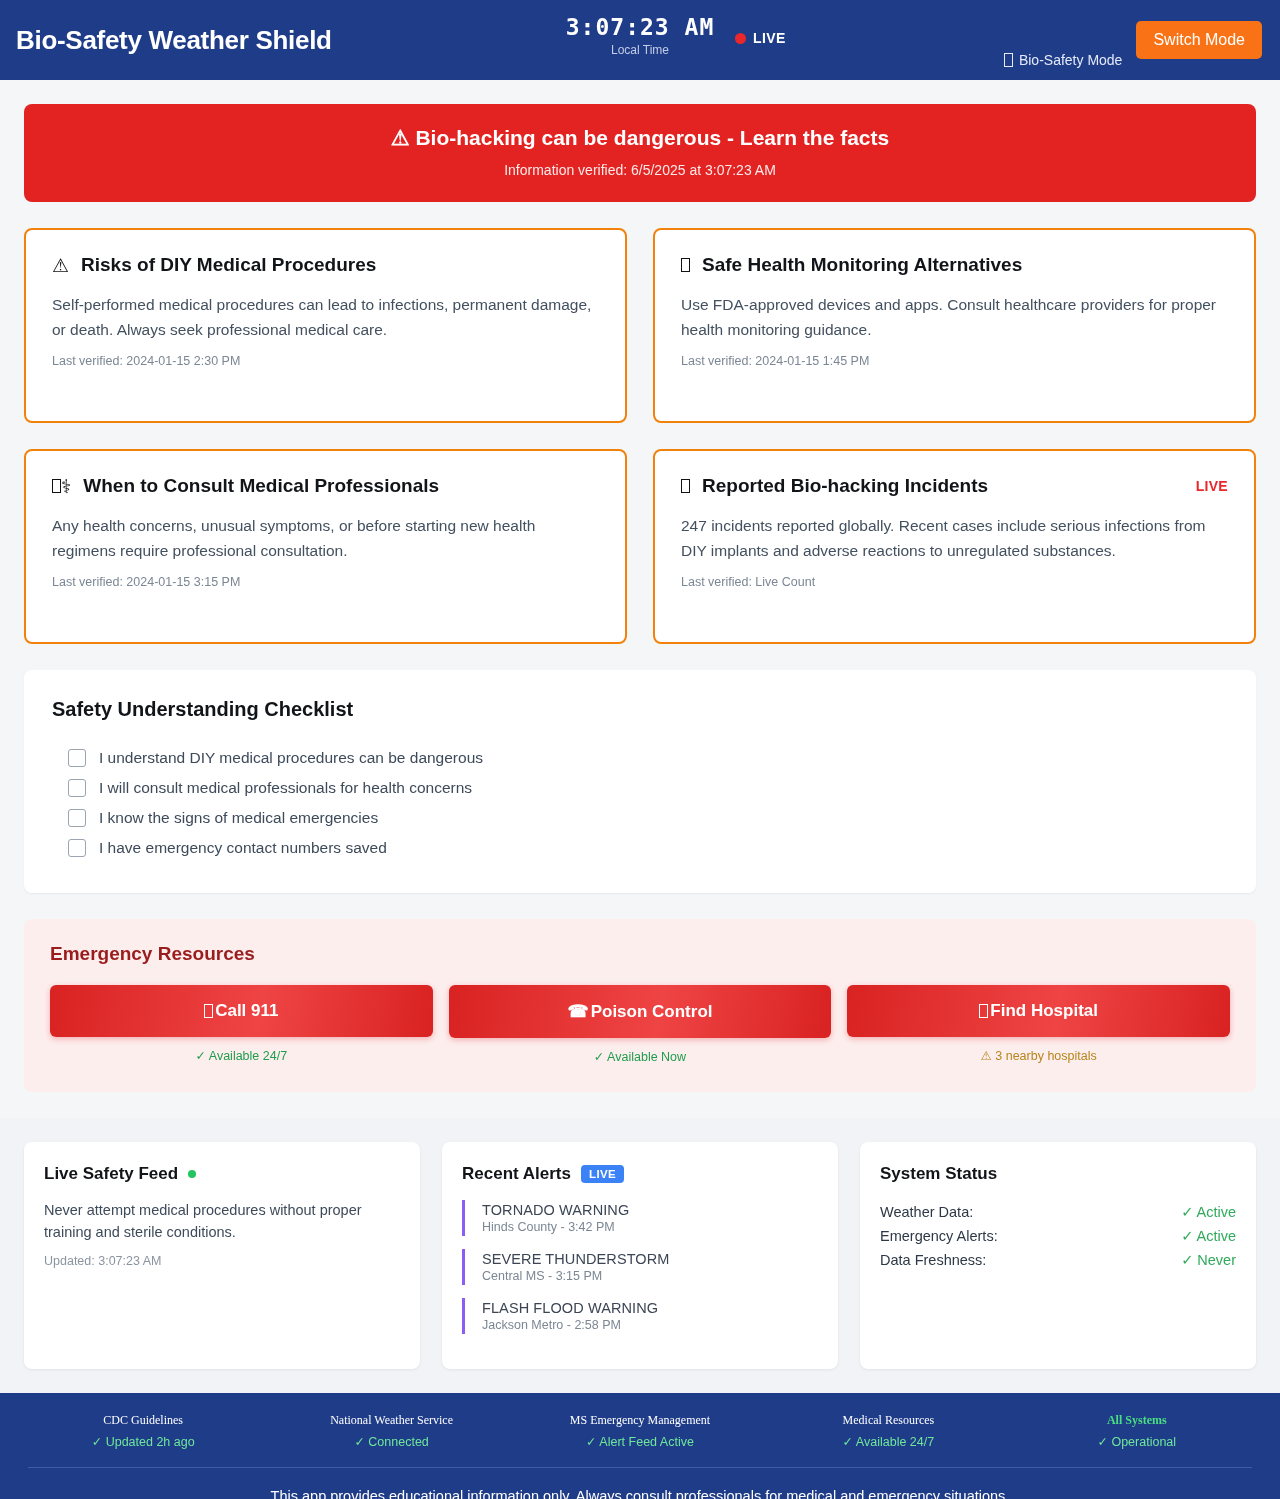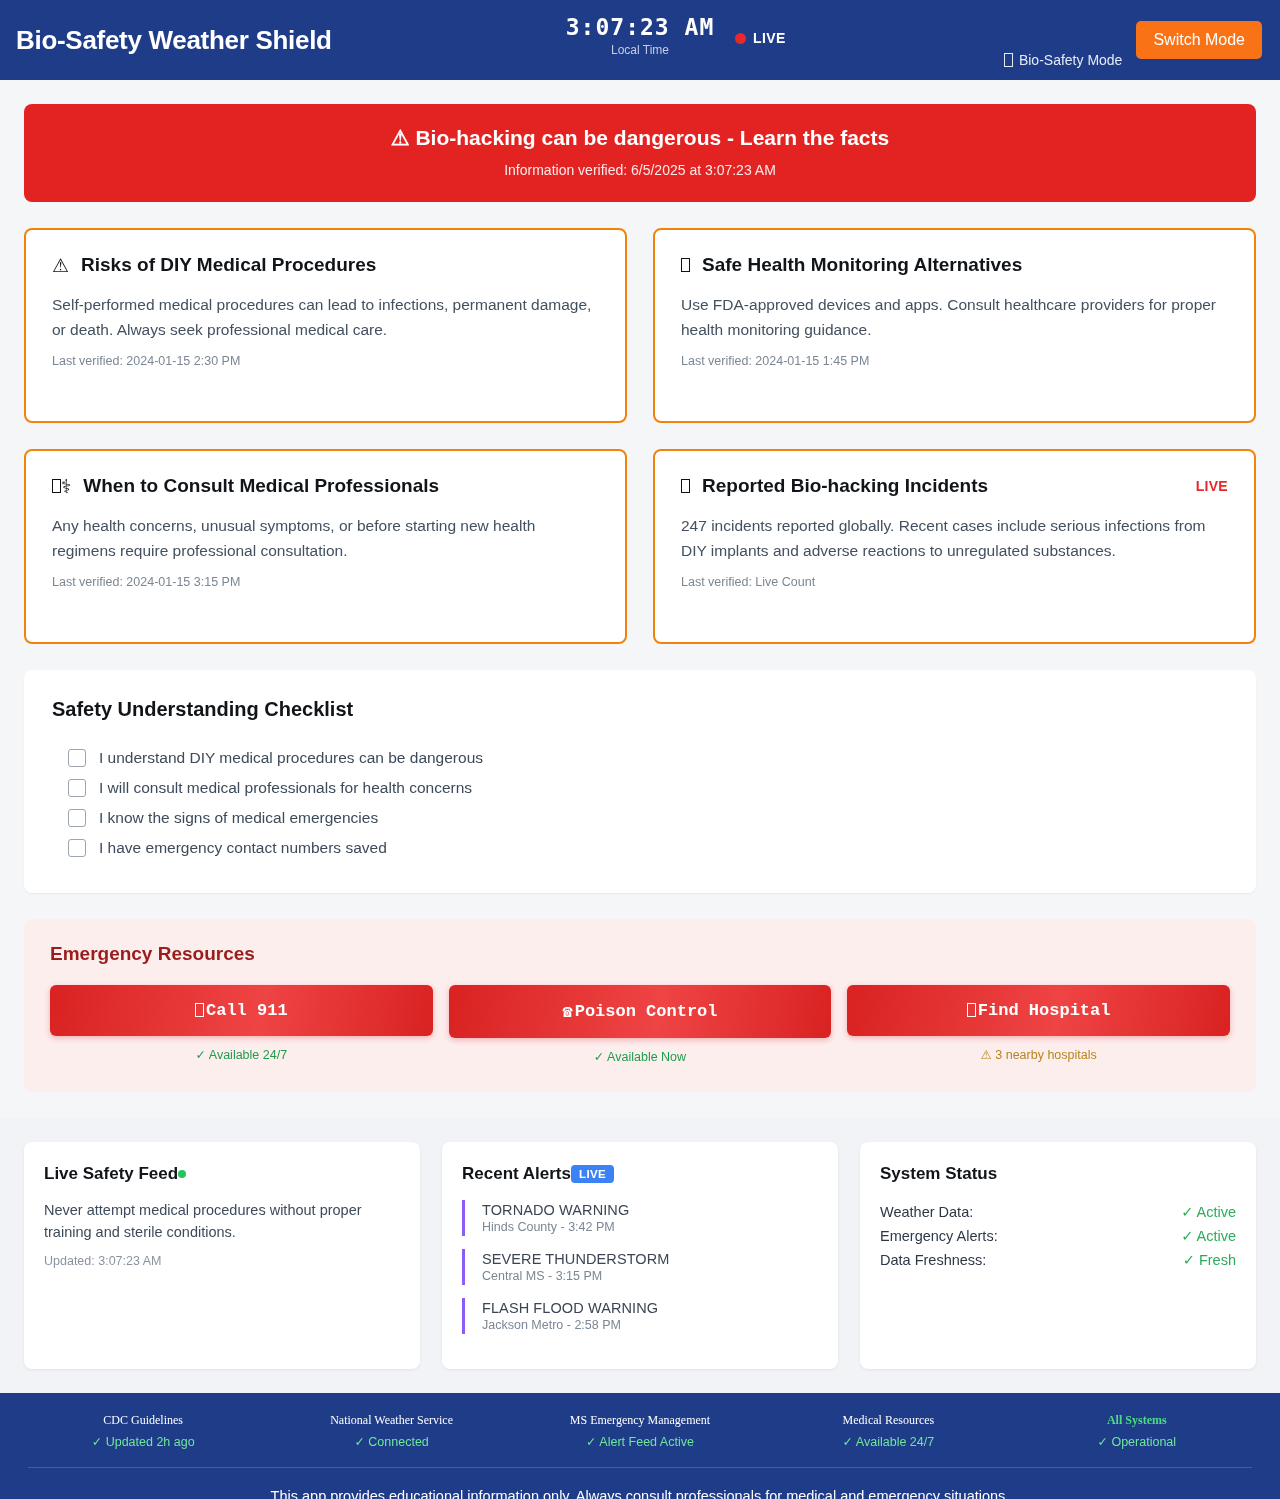--- a/index.html
+++ b/index.html
@@ -228,21 +228,21 @@
   .emergency-col { display: flex; flex-direction: column; align-items: center; }
   .emergency-btn {
     width: 100%;
     background: linear-gradient(100deg, #d92222 0%, #ef4444 55%, #d92222 100%);
     color: #ffffff;
     border: none;
     border-radius: 6px;
     padding: 16px 10px;
     font-size: 17px;
     font-weight: bold;
-    font-family: Liberation Mono, monospace;
+    font-family: Liberation Sans, sans-serif;
     cursor: pointer;
     box-shadow: 0 2px 6px rgba(217,34,34,0.30);
     display: flex;
     align-items: center;
     justify-content: center;
     gap: 2px;
   }
   .emergency-note {
     margin-top: 11px;
     font-size: 12.5px;
@@ -264,20 +264,21 @@
   .panel {
     background: #ffffff;
     border-radius: 8px;
     padding: 22px 20px;
     min-height: 200px;
     box-shadow: 0 1px 3px rgba(16,24,40,0.07);
   }
   .panel-head {
     display: flex;
     align-items: center;
+    gap: 10px;
     margin-bottom: 16px;
   }
   .panel-title {
     font-size: 17px;
     font-weight: bold;
     color: #111418;
   }
   .green-dot {
     width: 8px; height: 8px;
     border-radius: 50%;
@@ -528,21 +529,21 @@
       <div class="status-row">
         <span class="status-key">Weather Data:</span>
         <span class="status-val">✓ Active</span>
       </div>
       <div class="status-row">
         <span class="status-key">Emergency Alerts:</span>
         <span class="status-val">✓ Active</span>
       </div>
       <div class="status-row">
         <span class="status-key">Data Freshness:</span>
-        <span class="status-val">✓ Fresh</span>
+        <span class="status-val">✓ Never</span>
       </div>
     </div>
 
   </div>
 </div>
 
 <div class="app-footer">
   <div class="footer-grid">
     <div>
       <div class="footer-col-title">CDC Guidelines</div>

